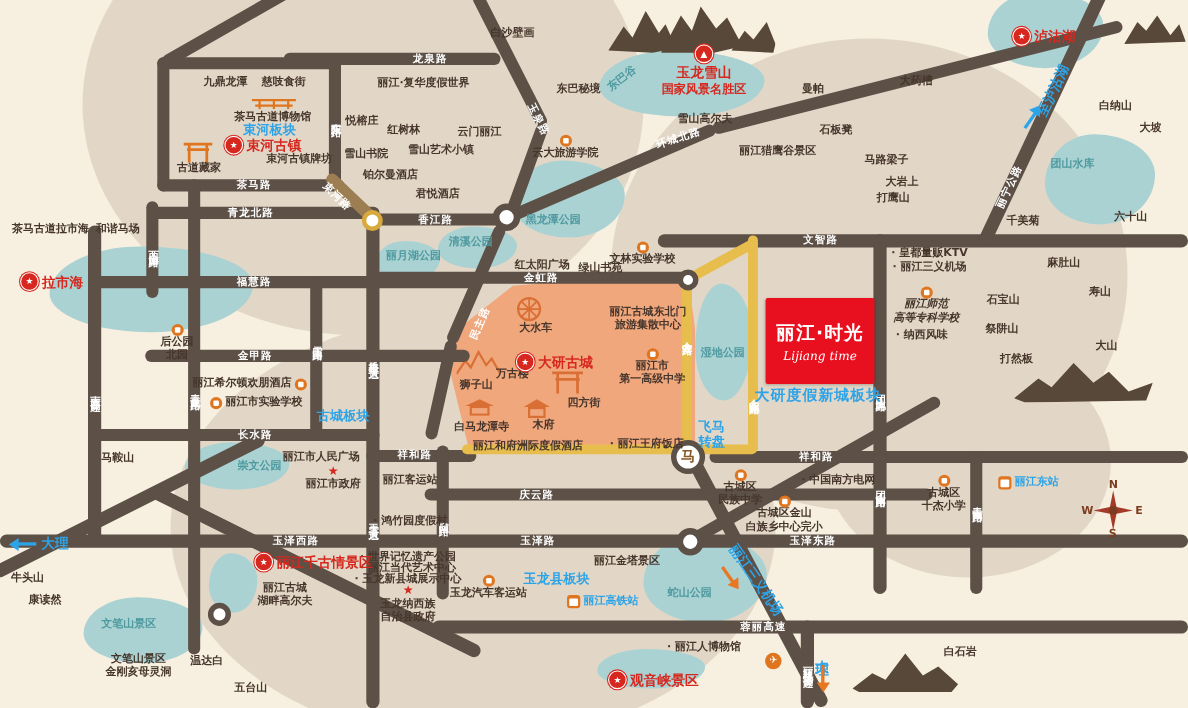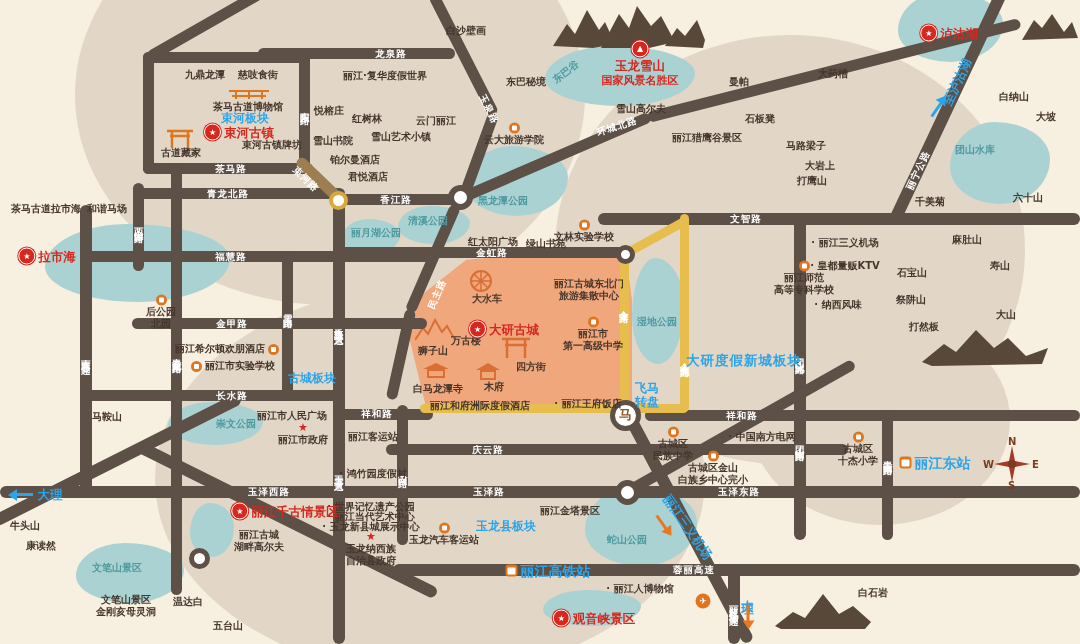--- a/index.html
+++ b/index.html
@@ -29,21 +29,21 @@
   .poi{color:#46362c;font-size:10px;font-weight:bold;z-index:42;}
   .water-lb{color:#4f9aa0;font-size:10px;font-weight:bold;z-index:26;}
   .district{color:#2da4e8;font-size:12px;font-weight:bold;z-index:44;}
   .district.big{font-size:13.5px;letter-spacing:1px;}
   .dir{color:#2da4e8;font-size:12.5px;font-weight:bold;z-index:44;}
   .dir.v .tx{writing-mode:vertical-rl;letter-spacing:2px;}
   .badge{color:#d6281e;font-size:12.5px;font-weight:bold;flex-direction:row;gap:3px;z-index:45;}
   .badge.stack{flex-direction:column;gap:1px;}
   .badge .t2{font-size:11px;}
   .org{color:#46362c;font-size:10px;font-weight:bold;z-index:43;}
-  .org.blue{color:#2da4e8;font-size:14px;margin-top:24px;}
+  .org.blue{color:#2da4e8;font-size:10px;}
   .lb.row{flex-direction:row;gap:3px;}
   .lb.rowr{flex-direction:row-reverse;gap:3px;}
   
   .ic{display:flex;align-items:center;justify-content:center;flex:none;}
   .ic-scenic,.ic-mtn{width:15px;height:15px;border-radius:50%;background:#d6281e;color:#fff;font-size:8px;
      border:1px solid #fff;box-shadow:0 0 0 1px #d6281e;}
   .ic-org{width:11px;height:11px;border-radius:50%;background:#e0751f;position:relative;}
   .ic-org::after{content:'';position:absolute;inset:3px;background:#fff;border-radius:1px;}
   .ic-train{width:12px;height:12px;border-radius:3px;background:#e0751f;position:relative;}
   .ic-train::after{content:'';position:absolute;inset:3px 2px 2px 2px;background:#fff;border-radius:1px;}
@@ -186,20 +186,24 @@
 
   <div class="rab" style="left:448px;top:185px;width:25px;height:25px;"></div>
   <div class="rab" style="left:616px;top:245px;width:19px;height:19px;border-width:5px;"></div>
   <div class="rab" style="left:615px;top:480px;width:25px;height:25px;"></div>
   <div class="rab goldring" style="left:329px;top:191px;width:19px;height:19px;border-width:4px;"></div>
   <div class="rab" style="left:189px;top:548px;width:21px;height:21px;border-width:5px;"></div>
   <div class="rab" style="left:610px;top:400px;width:31px;height:31px;border-width:5px;">
     <span class="horse">马</span>
   </div>
 
+  <div class="project">
+    <span class="nm">丽江·时光</span>
+    <span class="en">Lijiang time</span>
+  </div>
 
 
   <div class="compass">
     <svg width="48" height="48" viewBox="0 0 48 48">
       <polygon points="24,6 27,21 42,24 27,27 24,42 21,27 6,24 21,21" fill="#a33b28"></polygon>
       <circle cx="24" cy="24" r="4" fill="#7d3b20"></circle>
     </svg>
     <span style="left:20px;top:-4px;">N</span>
     <span style="left:44px;top:19px;">E</span>
     <span style="left:20px;top:40px;">S</span>
@@ -426,21 +430,21 @@
       </div>
       <div class="lb poi" style="left: 367px; top: 119px;">
         <span class="tx">红树林</span>
       </div>
       <div class="lb poi" style="left: 333px; top: 141px;">
         <span class="tx">雪山书院</span>
       </div>
       <div class="lb poi" style="left: 355px; top: 160px;">
         <span class="tx">铂尔曼酒店</span>
       </div>
-      <div class="lb poi" style="left: 368px; top: 177px; font-family: Liberation Serif, serif;">
+      <div class="lb poi" style="left: 398px; top: 177px; font-family: Liberation Serif, serif;">
         <span class="tx">君悦酒店</span>
       </div>
       <div class="lb poi" style="left: 385px; top: 76px;">
         <span class="tx">丽江·复华度假世界</span>
       </div>
       <div class="lb poi" style="left: 466px; top: 31px;">
         <span class="tx">白沙壁画</span>
       </div>
       <div class="lb poi" style="left: 436px; top: 121px;">
         <span class="tx">云门丽江</span>
@@ -532,21 +536,21 @@
       </div>
       <div class="lb poi" style="left: 494px; top: 387px;">
         <span class="tx">木府</span>
       </div>
       <div class="lb poi" style="left: 480px; top: 406px;">
         <span class="tx">丽江和府洲际度假酒店</span>
       </div>
       <div class="lb poi" style="left: 588px; top: 404px;">
         <span class="tx">· 丽江王府饭店</span>
       </div>
-      <div class="lb poi" style="left: 845px; top: 231px; margin-top: 35px;">
+      <div class="lb poi" style="left: 845px; top: 231px;">
         <span class="tx">· 皇都量贩KTV</span>
       </div>
       <div class="lb poi" style="left: 845px; top: 243px;">
         <span class="tx">· 丽江三义机场</span>
       </div>
       <div class="lb poi" style="left: 838px; top: 305px;">
         <span class="tx">· 纳西风味</span>
       </div>
       <div class="lb poi" style="left: 762px; top: 437px;">
         <span class="tx">· 中国南方电网</span>
@@ -620,21 +624,21 @@
       </div>
       <div class="lb org row" style="left: 233px; top: 366px;">
         <span class="ic ic-org"></span>
         <span class="tx">丽江市实验学校</span>
       </div>
       <div class="lb org" style="left: 593px; top: 334px;">
         <span class="ic ic-org"></span>
         <span class="tx">丽江市</span>
         <span class="tx t2">第一高级中学</span>
       </div>
-      <div class="lb org" style="left: 804px; top: 278px;">
+      <div class="lb org" style="left: 842px; top: 278px; font-style: italic;">
         <span class="ic ic-org"></span>
         <span class="tx">丽江师范</span>
         <span class="tx t2">高等专科学校</span>
       </div>
       <div class="lb org" style="left: 673px; top: 444px;">
         <span class="ic ic-org"></span>
         <span class="tx">古城区</span>
         <span class="tx t2">民族中学</span>
       </div>
       <div class="lb org" style="left: 713px; top: 468px;">

